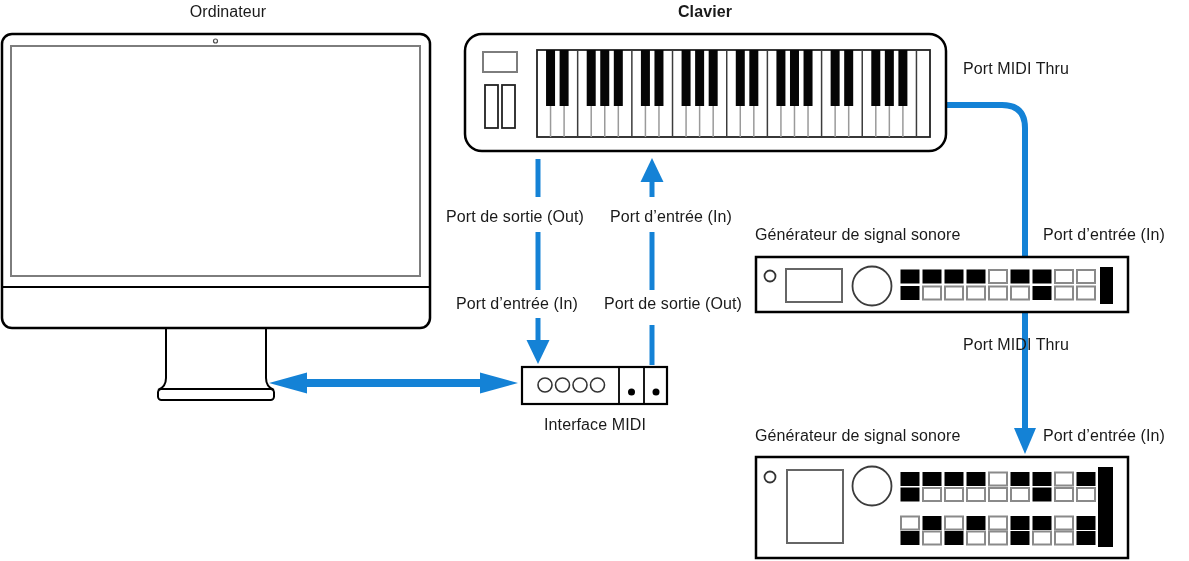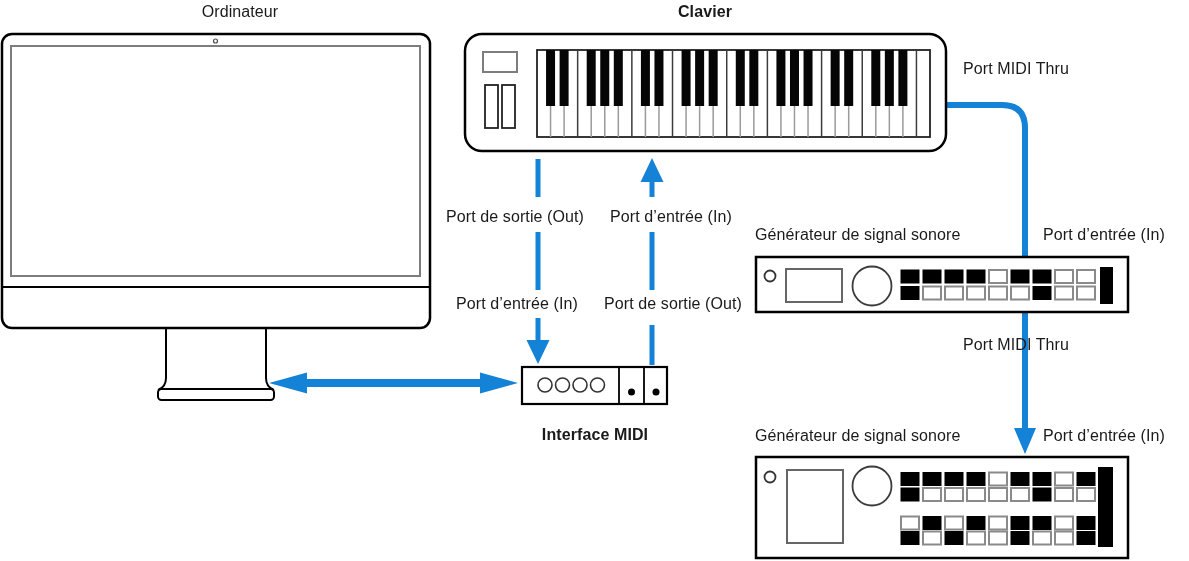--- a/index.html
+++ b/index.html
@@ -211,26 +211,26 @@
           <rect x="989" y="531.5" width="18" height="13" fill="#fff" stroke="#8a8a8a" stroke-width="2"></rect>
           <rect x="1011" y="531.5" width="18" height="13" fill="#000" stroke="#000" stroke-width="1"></rect>
           <rect x="1033" y="531.5" width="18" height="13" fill="#fff" stroke="#8a8a8a" stroke-width="2"></rect>
           <rect x="1055" y="531.5" width="18" height="13" fill="#fff" stroke="#8a8a8a" stroke-width="2"></rect>
           <rect x="1077" y="531.5" width="18" height="13" fill="#000" stroke="#000" stroke-width="1"></rect>
         </g>
       <rect x="1098" y="467" width="15" height="80" fill="#000"></rect>
     </g>
   </svg>
 
-  <div class="lbl ctr" style="left:240px; top:3px;">Ordinateur</div>
+  <div class="lbl ctr" style="left:228px; top:3px;">Ordinateur</div>
   <div class="lbl ctr" style="left:705px; top:3px;font-weight:bold;">Clavier</div>
   <div class="lbl" style="left:963px; top:60px;">Port MIDI Thru</div>
   <div class="lbl ctr" style="left:515px; top:208px;">Port de sortie (Out)</div>
   <div class="lbl ctr" style="left:671px; top:208px;">Port d’entrée (In)</div>
   <div class="lbl ctr" style="left:517px; top:295px;">Port d’entrée (In)</div>
   <div class="lbl ctr" style="left:673px; top:295px;">Port de sortie (Out)</div>
   <div class="lbl" style="left:755px; top:226px;">Générateur de signal sonore</div>
   <div class="lbl" style="left:1043px; top:226px;">Port d’entrée (In)</div>
   <div class="lbl" style="left:963px; top:336px;">Port MIDI Thru</div>
   <div class="lbl" style="left:755px; top:427px;">Générateur de signal sonore</div>
   <div class="lbl" style="left:1043px; top:427px;">Port d’entrée (In)</div>
-  <div class="lbl ctr" style="left:595px; top:426px;font-weight:bold;">Interface MIDI</div>
+  <div class="lbl ctr" style="left:595px; top:416px;">Interface MIDI</div>
 </div>
 
 </body></html>

